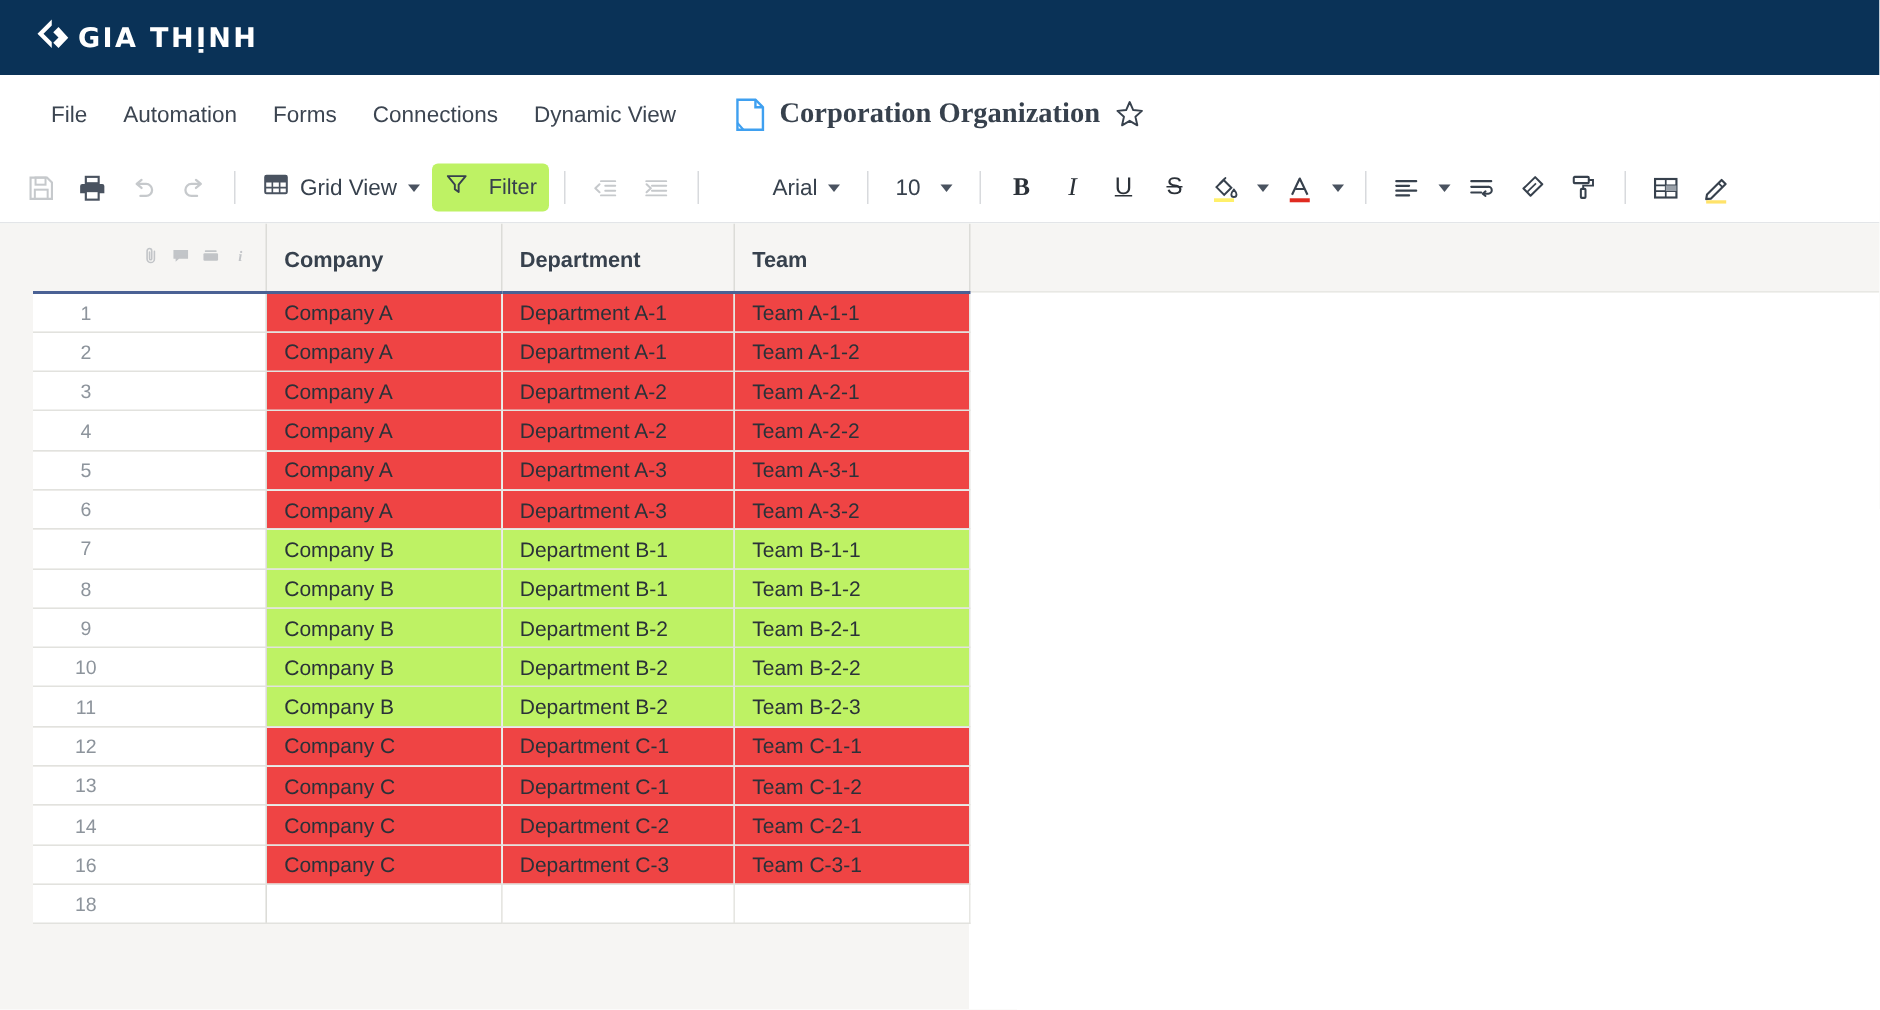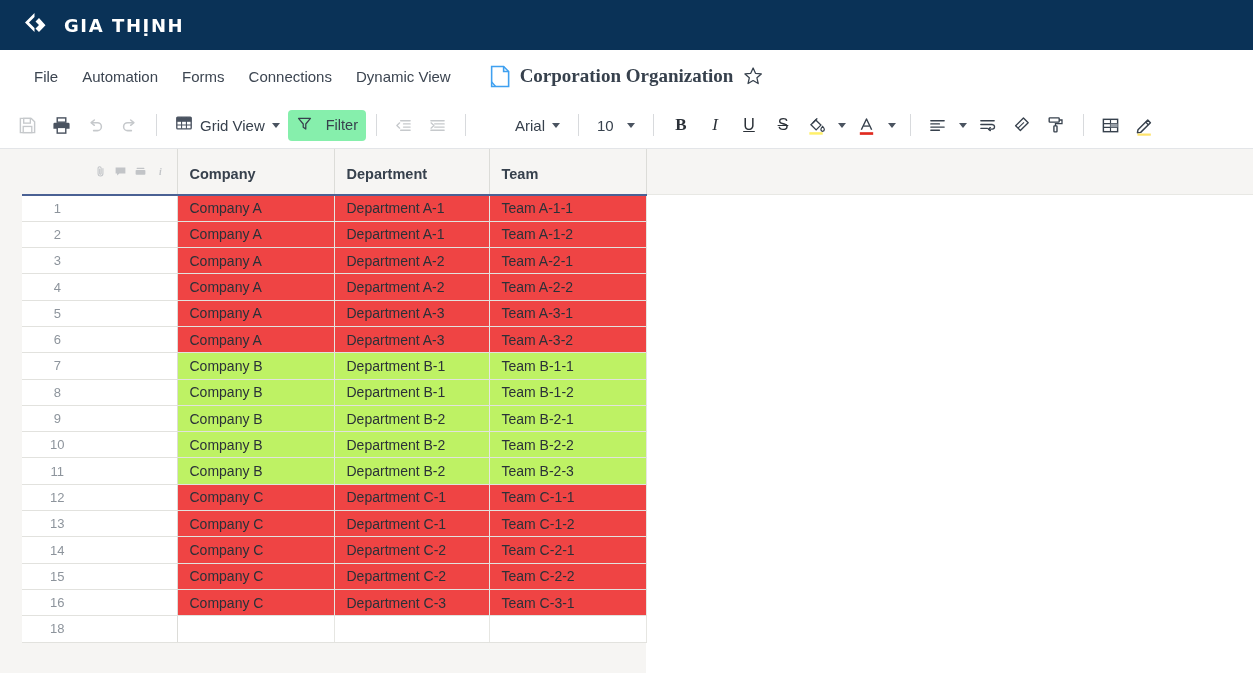--- a/index.html
+++ b/index.html
@@ -18,21 +18,20 @@
     display: flex;
     align-items: center;
     padding-left: 22px;
   }
   .brand-logo { width: 30px; height: 30px; flex: 0 0 auto; }
   .brand-name {
     color: #ffffff;
     font-size: 18px;
     font-weight: bold;
     letter-spacing: 1.6px;
-    margin-left: 12px;
     font-family: "DejaVu Sans", sans-serif;
   }
 
   
   .menurow {
     height: 52px;
     background: #ffffff;
     display: flex;
     align-items: center;
     position: relative;
@@ -95,21 +94,21 @@
     white-space: nowrap;
   }
   .tb-combo-label { font-size: 15px; color: #37414d; }
   .caret {
     width: 0; height: 0;
     border-left: 4.5px solid transparent;
     border-right: 4.5px solid transparent;
     border-top: 5px solid #4a5360;
   }
   .tb-active {
-    background: #86efac;
+    background: #bef264;
     border-radius: 4px;
   }
   .filter-label { font-size: 14.5px; color: #37414d; margin-left: 6px; }
   .font-box {
     width: 92px;
     justify-content: flex-end;
   }
   .size-box {
     width: 54px;
     justify-content: space-between;
@@ -548,26 +547,20 @@
           <td class="datacell">Department C-1</td>
           <td class="datacell">Team C-1-2</td>
         </tr>
         <tr class="band-a">
           <td class="numcell">14</td>
           <td class="datacell">Company C</td>
           <td class="datacell">Department C-2</td>
           <td class="datacell">Team C-2-1</td>
         </tr>
         <tr class="band-a">
-          <td class="numcell">15</td>
-          <td class="datacell">Company C</td>
-          <td class="datacell">Department C-2</td>
-          <td class="datacell">Team C-2-2</td>
-        </tr>
-        <tr class="band-a">
           <td class="numcell">16</td>
           <td class="datacell">Company C</td>
           <td class="datacell">Department C-3</td>
           <td class="datacell">Team C-3-1</td>
         </tr>
         <tr class="band-empty">
           <td class="numcell">18</td>
           <td class="datacell"></td>
           <td class="datacell"></td>
           <td class="datacell"></td>

